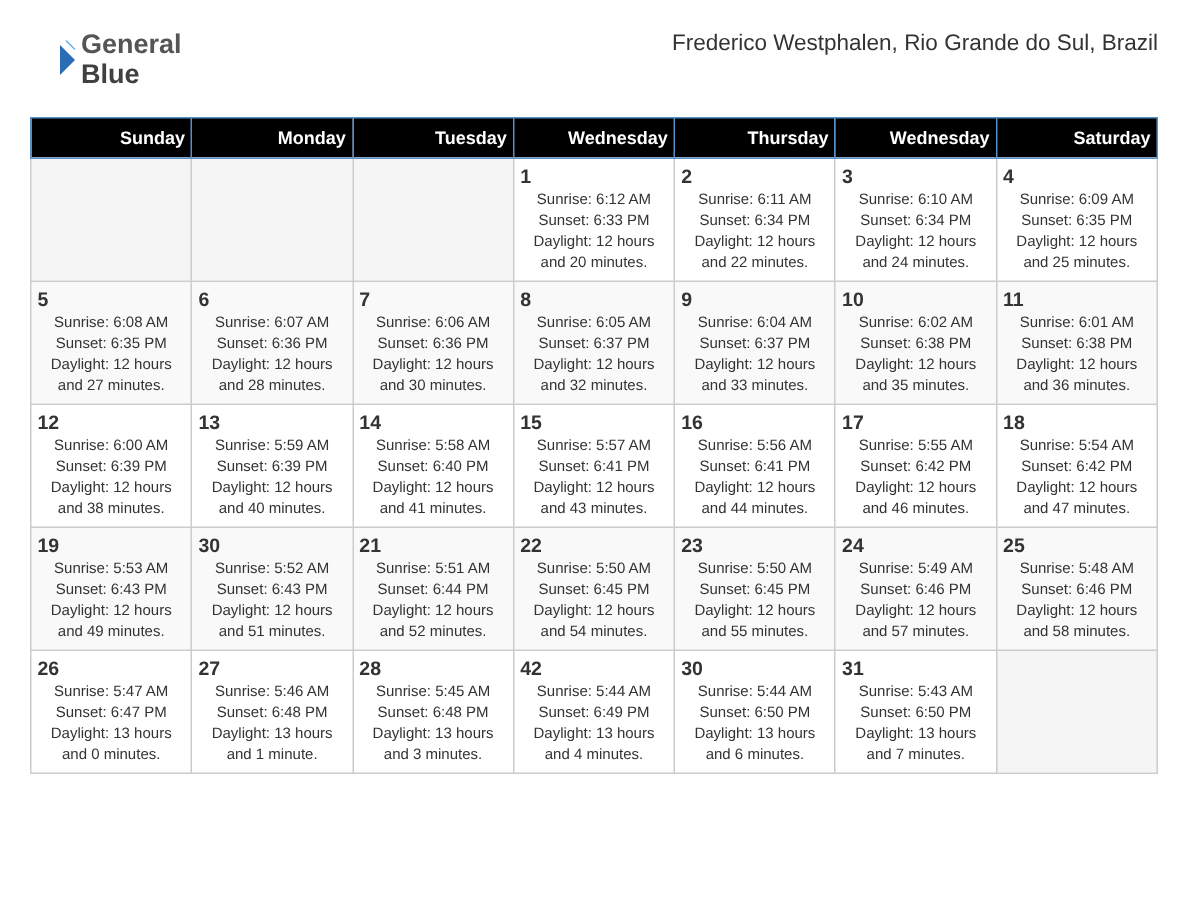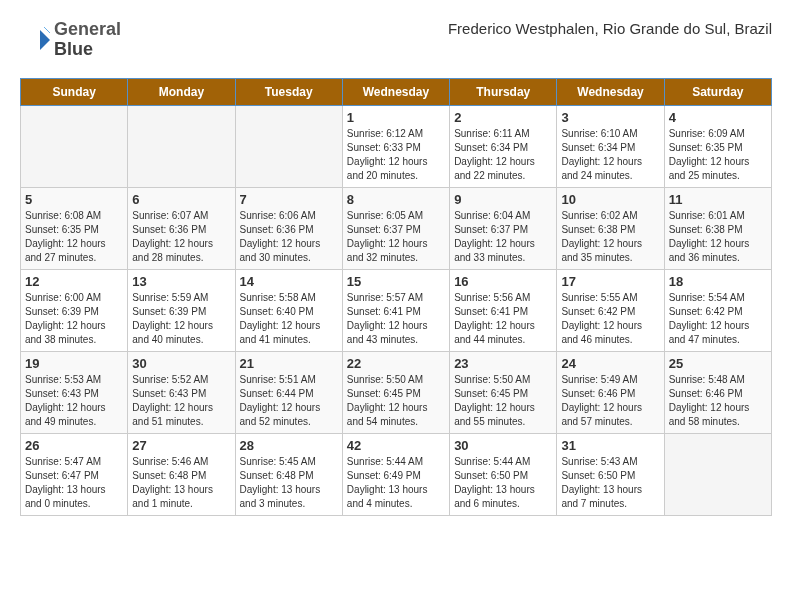--- a/index.html
+++ b/index.html
@@ -45,24 +45,24 @@
       justify-content: space-between;
       align-items: flex-start;
       margin-bottom: 8px;
     }
     table {
       width: 100%;
       border-collapse: collapse;
       font-size: 11px;
     }
     th {
-      background-color: #a16207;
+      background-color: #000000;
       color: white;
       padding: 6px 4px;
-      text-align: center;
+      text-align: right;
       font-size: 12px;
       font-weight: bold;
       border: 1px solid #5590c8;
     }
     td {
       border: 1px solid #ccc;
       vertical-align: top;
       padding: 4px;
       width: 107px;
       min-height: 80px;
@@ -74,20 +74,21 @@
     .day-num {
       font-size: 13px;
       font-weight: bold;
       margin-bottom: 2px;
       color: #333;
     }
     .day-info {
       font-size: 10px;
       color: #333;
       line-height: 1.4;
+      text-align: center;
     }
     tr:nth-child(even) td:not(.empty) {
       background: #f9f9f9;
     }
   </style>
 </head>
 <body>
 
 <div>
   <div class="header-row">

